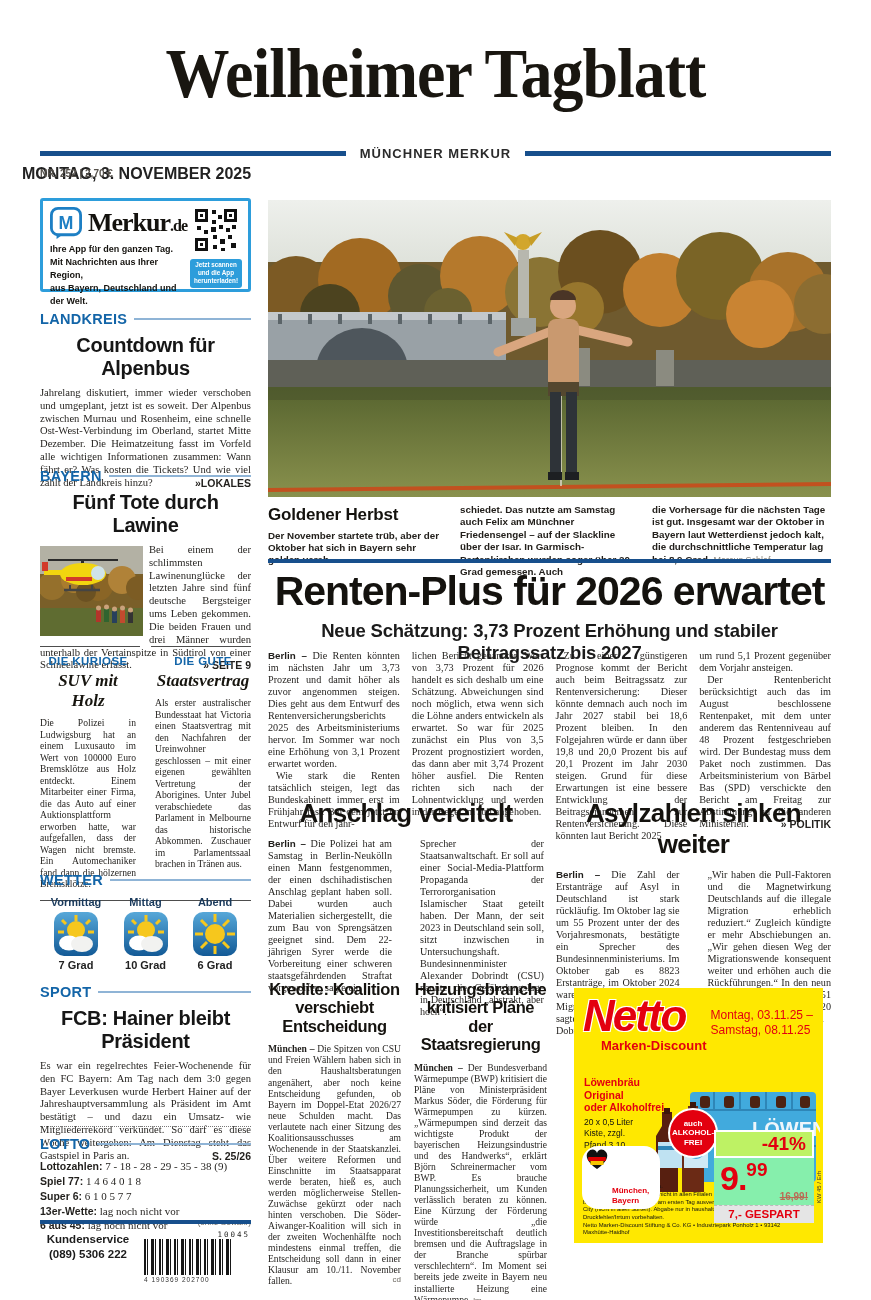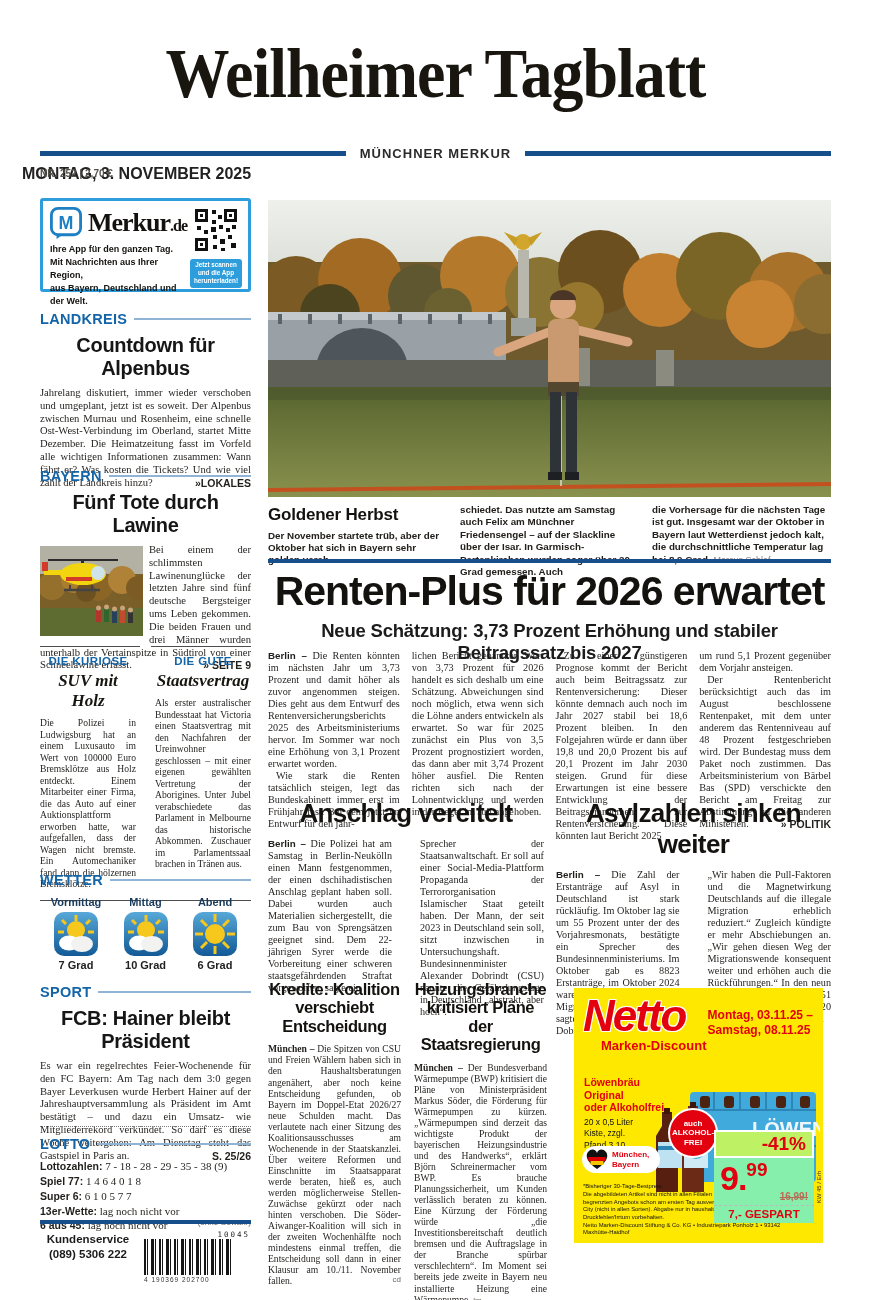--- a/index.html
+++ b/index.html
@@ -101,36 +101,36 @@
   #heizung-art { left:146px; width:133px; }
   .bot-headline { text-align:center; font-size:16.5px; font-weight:bold; letter-spacing:-.4px; line-height:1.12; color:#14120e; }
   .bot-text { font-family:"Liberation Serif",serif; font-size:9.6px; line-height:1.15; text-align:justify; color:#211f1c; margin-top:8px; }
   .sig { font-size:8px; color:#6b675f; font-family:"Liberation Sans",sans-serif; }
 
   
   #netto-ad { position:absolute; left:306px; top:8px; width:249px; height:255px; background:#ffe800; padding:8px 9px; overflow:hidden; }
   #netto-logo { font-size:44px; font-weight:bold; font-style:italic; color:#e3000f; letter-spacing:-2px; line-height:.9;
     text-shadow:1px 1px 0 #fff,-1px -1px 0 #fff,1px -1px 0 #fff,-1px 1px 0 #fff; }
   #netto-sub { font-size:13px; font-weight:bold; color:#e3000f; margin:2px 0 0 18px; }
-  #netto-dates { position:absolute; right:10px; top:20px; font-size:12px; font-weight:bold; color:#e3000f; line-height:1.25; text-align:left; }
+  #netto-dates { position:absolute; right:10px; top:20px; font-size:12px; font-weight:normal; color:#e3000f; line-height:1.25; text-align:left; }
   #netto-product { position:absolute; left:10px; top:88px; width:92px; }
   .netto-prod-name { font-size:10.5px; font-weight:bold; color:#e3000f; line-height:1.2; }
   .netto-prod-det { font-size:8.5px; color:#111; line-height:1.35; margin-top:3px; }
   #netto-crate { position:absolute; left:78px; top:96px; width:168px; height:110px; }
   #netto-badge { position:absolute; left:94px; top:120px; width:50px; height:50px; background:#e3000f; border:2px solid #fff; border-radius:50%;
     color:#fff; font-weight:bold; font-size:8px; line-height:1.15; display:flex; flex-direction:column; align-items:center; justify-content:center; text-align:center; z-index:4; }
   #netto-pricebox { position:absolute; right:9px; top:142px; width:100px; z-index:5; }
   #netto-discount { background:#bef264; border:2px solid #fff; color:#e3000f; font-size:19px; font-weight:bold; text-align:right; padding:1px 6px; }
   #netto-pricewhite { background:#86efac; padding:2px 6px 3px; }
   #netto-price { color:#e3000f; font-weight:bold; font-size:34px; line-height:1; letter-spacing:-1px; }
   #netto-price sup { font-size:19px; vertical-align:14px; letter-spacing:0; }
   #netto-oldprice { text-align:right; color:#e3000f; opacity:.55; font-weight:bold; font-size:10px; text-decoration:line-through; margin-top:-4px; }
-  #netto-saved { background:#86efac; border-top:1.5px dashed #bbb; color:#e3000f; font-weight:bold; font-size:11.5px; text-align:center; padding:2px 0 3px; }
+  #netto-saved { background:#e5e5e5; border-top:1.5px dashed #bbb; color:#e3000f; font-weight:bold; font-size:11.5px; text-align:center; padding:2px 0 3px; }
   #netto-region { position:absolute; left:8px; top:158px; width:78px; background:#fff; border-radius:16px; padding:4px 4px 4px 30px; z-index:4; }
-  #netto-region .txt { color:#e3000f; font-weight:bold; font-size:8px; line-height:1.2; }
+  #netto-region .txt { color:#e3000f; font-weight:bold; font-size:8px; line-height:1.2;margin-top:36px; }
   #netto-heart { position:absolute; left:3px; top:2px; width:24px; height:22px; }
   #netto-fine { position:absolute; left:9px; bottom:6px; width:222px; font-size:5.9px; line-height:1.3; color:#111; }
   #netto-vertical { position:absolute; right:1px; bottom:40px; font-size:6px; color:#333; writing-mode:vertical-rl; transform:rotate(180deg); }
 </style>
 </head>
 <body>
 
 <div class="abs" id="masthead-title">Weilheimer Tagblatt</div>
 <div class="abs" id="kicker-row">
   <div class="navy-line"></div>

